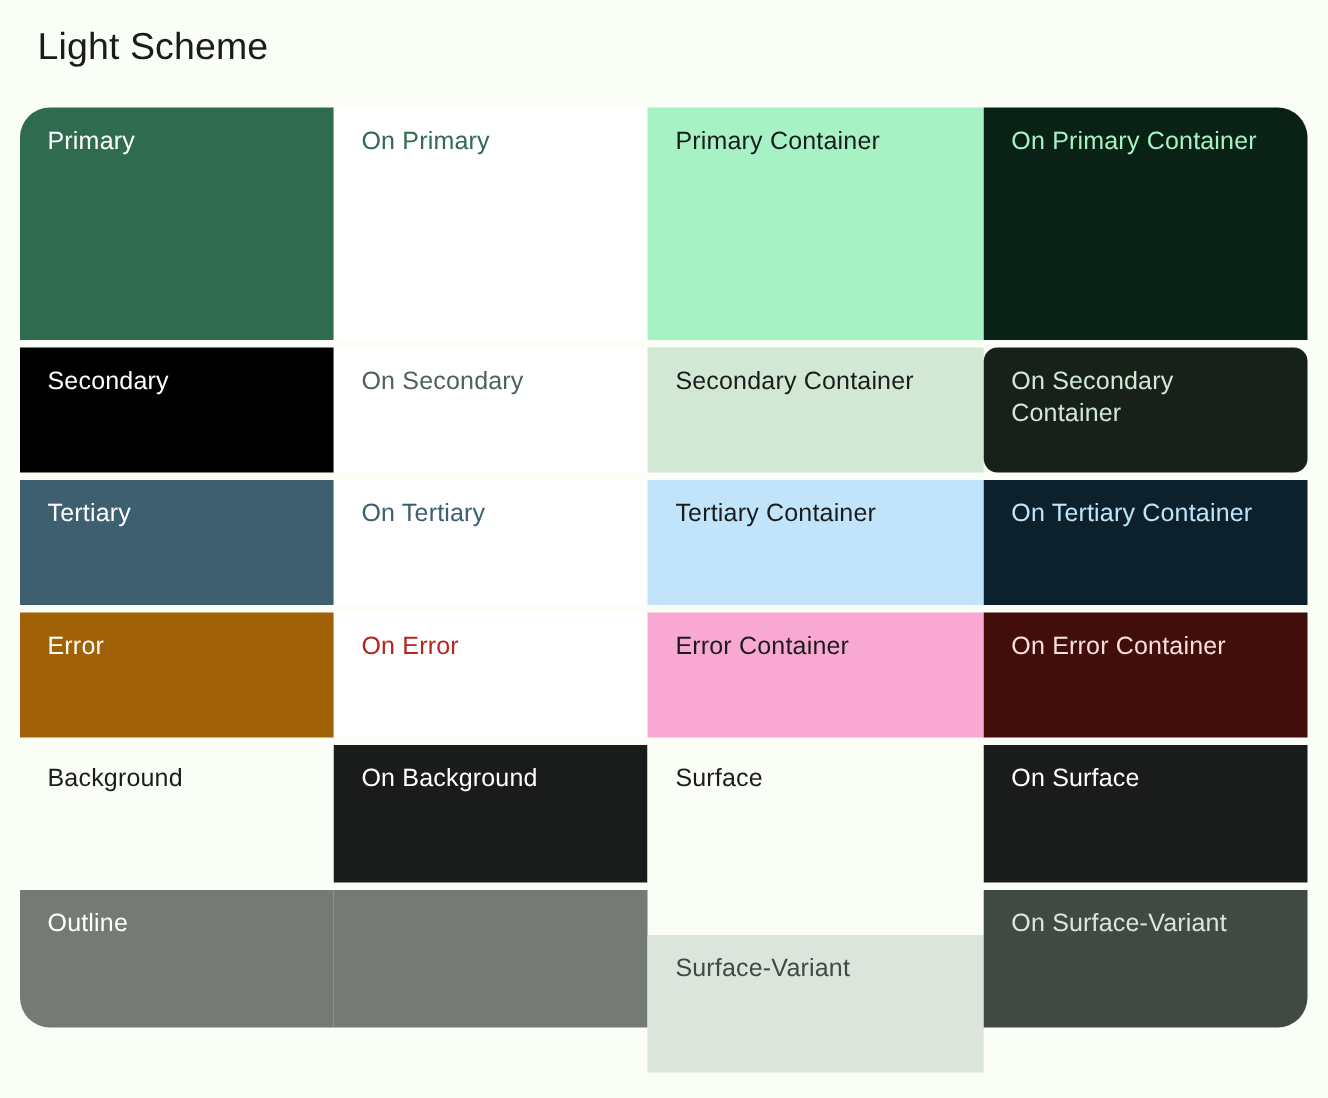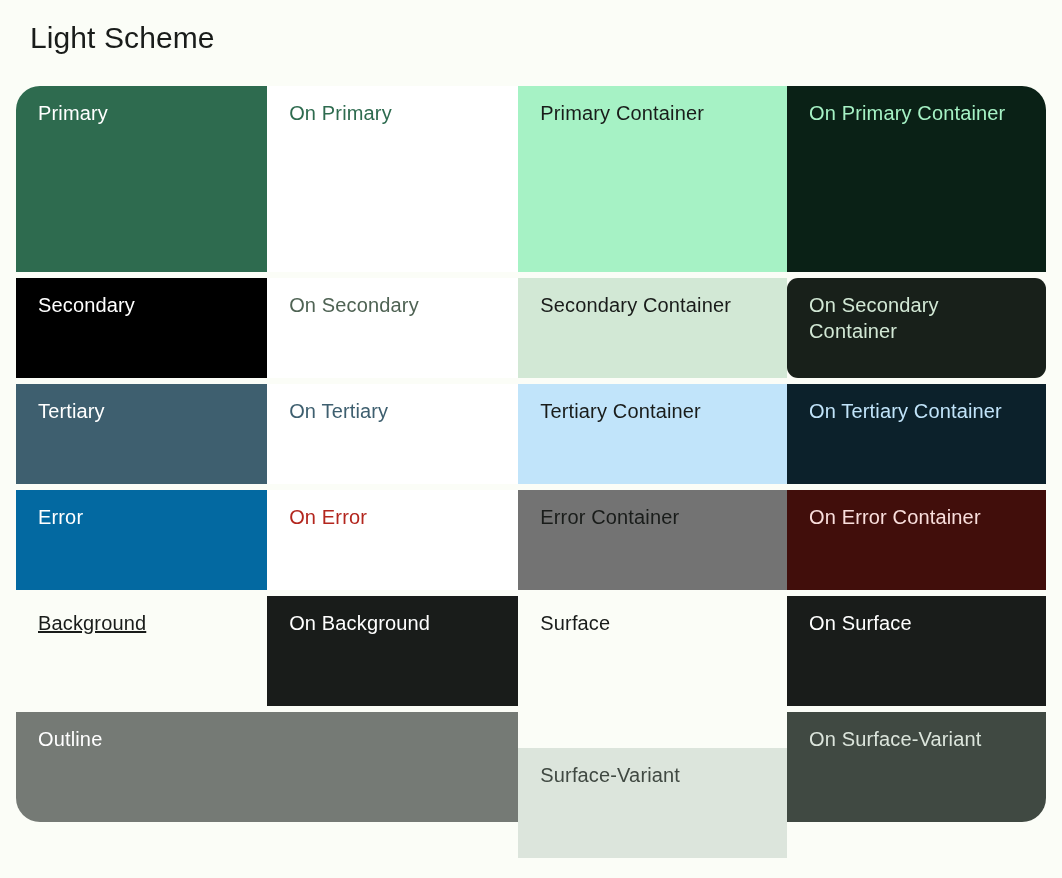--- a/index.html
+++ b/index.html
@@ -96,27 +96,27 @@
         <div class="swatch col-3" style="background: rgb(210, 232, 213); color: rgb(25, 28, 26);"><span>Secondary Container</span></div>
         <div class="swatch col-4" style="background: rgb(24, 32, 26); color: rgb(210, 232, 213); border-radius: 11px;"><span>On Secondary Container</span></div>
       </div>
       <div class="swatch-row row-mid">
         <div class="swatch col-1" style="background: rgb(62, 95, 111); color: rgb(255, 255, 255);"><span>Tertiary</span></div>
         <div class="swatch col-2" style="background: rgb(255, 255, 255); color: rgb(62, 95, 111);"><span>On Tertiary</span></div>
         <div class="swatch col-3" style="background: rgb(193, 228, 250); color: rgb(25, 28, 26);"><span>Tertiary Container</span></div>
         <div class="swatch col-4" style="background: rgb(12, 33, 43); color: rgb(193, 228, 250);"><span>On Tertiary Container</span></div>
       </div>
       <div class="swatch-row row-mid">
-        <div class="swatch col-1" style="background: #0369a1; color: rgb(255, 255, 255);"><span>Error</span></div>
+        <div class="swatch col-1" style="background: #a16207; color: rgb(255, 255, 255);"><span>Error</span></div>
         <div class="swatch col-2" style="background: rgb(255, 255, 255); color: rgb(179, 38, 30);"><span>On Error</span></div>
-        <div class="swatch col-3" style="background: #737373; color: rgb(25, 28, 26);"><span>Error Container</span></div>
+        <div class="swatch col-3" style="background: #f9a8d4; color: rgb(25, 28, 26);"><span>Error Container</span></div>
         <div class="swatch col-4" style="background: rgb(65, 14, 11); color: rgb(249, 222, 220);"><span>On Error Container</span></div>
       </div>
       <div class="swatch-row row-short">
-        <div class="swatch col-1" style="background: rgb(251, 253, 247); color: rgb(25, 28, 26); text-decoration: underline;"><span>Background</span></div>
+        <div class="swatch col-1" style="background: rgb(251, 253, 247); color: rgb(25, 28, 26);"><span>Background</span></div>
         <div class="swatch col-2" style="background: rgb(25, 28, 26); color: rgb(255, 255, 255);"><span>On Background</span></div>
         <div class="swatch col-3" style="background: rgb(251, 253, 247); color: rgb(25, 28, 26);"><span>Surface</span></div>
         <div class="swatch col-4" style="background: rgb(25, 28, 26); color: rgb(255, 255, 255);"><span>On Surface</span></div>
       </div>
       <div class="swatch-row row-short row-last">
         <div class="swatch col-1" style="background: rgb(117, 122, 117); color: rgb(255, 255, 255);"><span>Outline</span></div>
         <div class="swatch col-2" style="background: rgb(117, 122, 117); color: rgb(255, 255, 255);"><span></span></div>
         <div class="swatch col-3" style="background: rgb(220, 229, 220); color: rgb(64, 73, 66); margin-top: 36px;"><span>Surface-Variant</span></div>
         <div class="swatch col-4" style="background: rgb(64, 73, 66); color: rgb(220, 229, 220);"><span>On Surface-Variant</span></div>
       </div>

